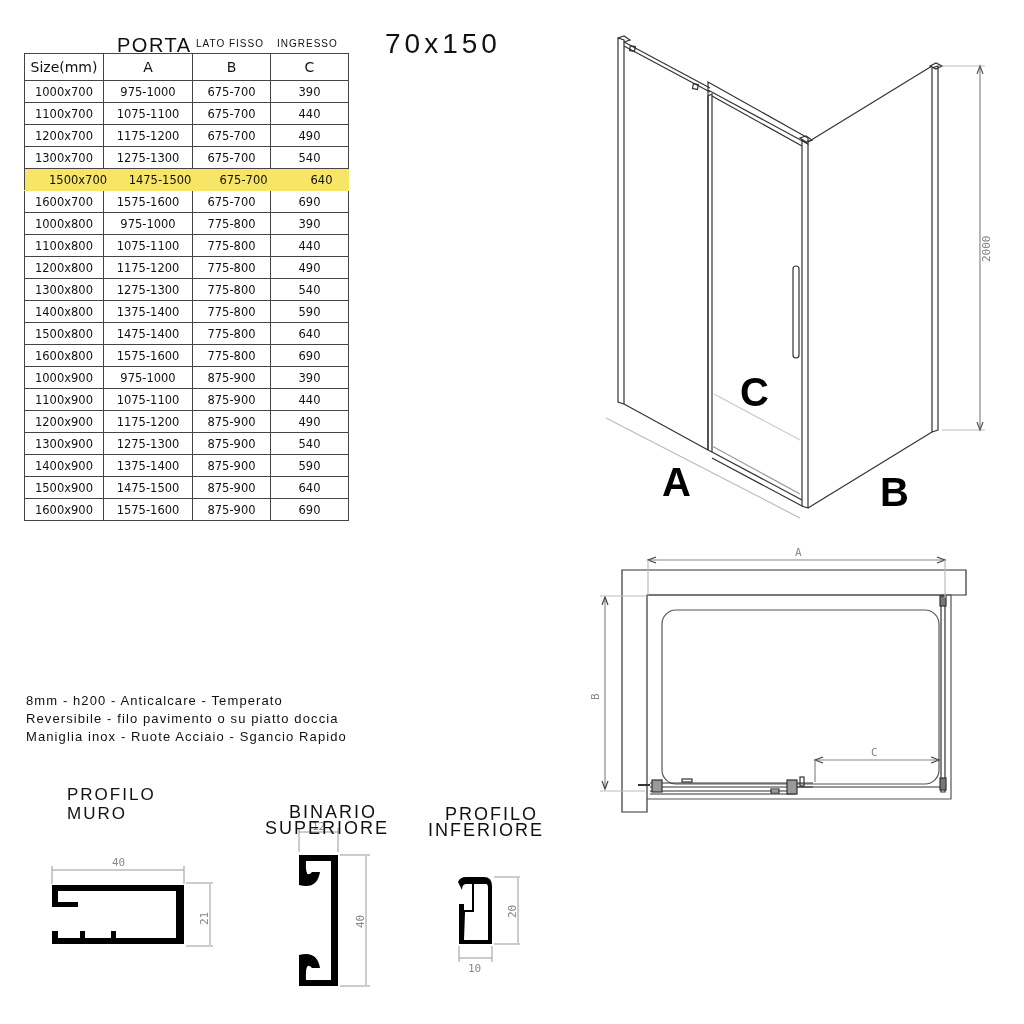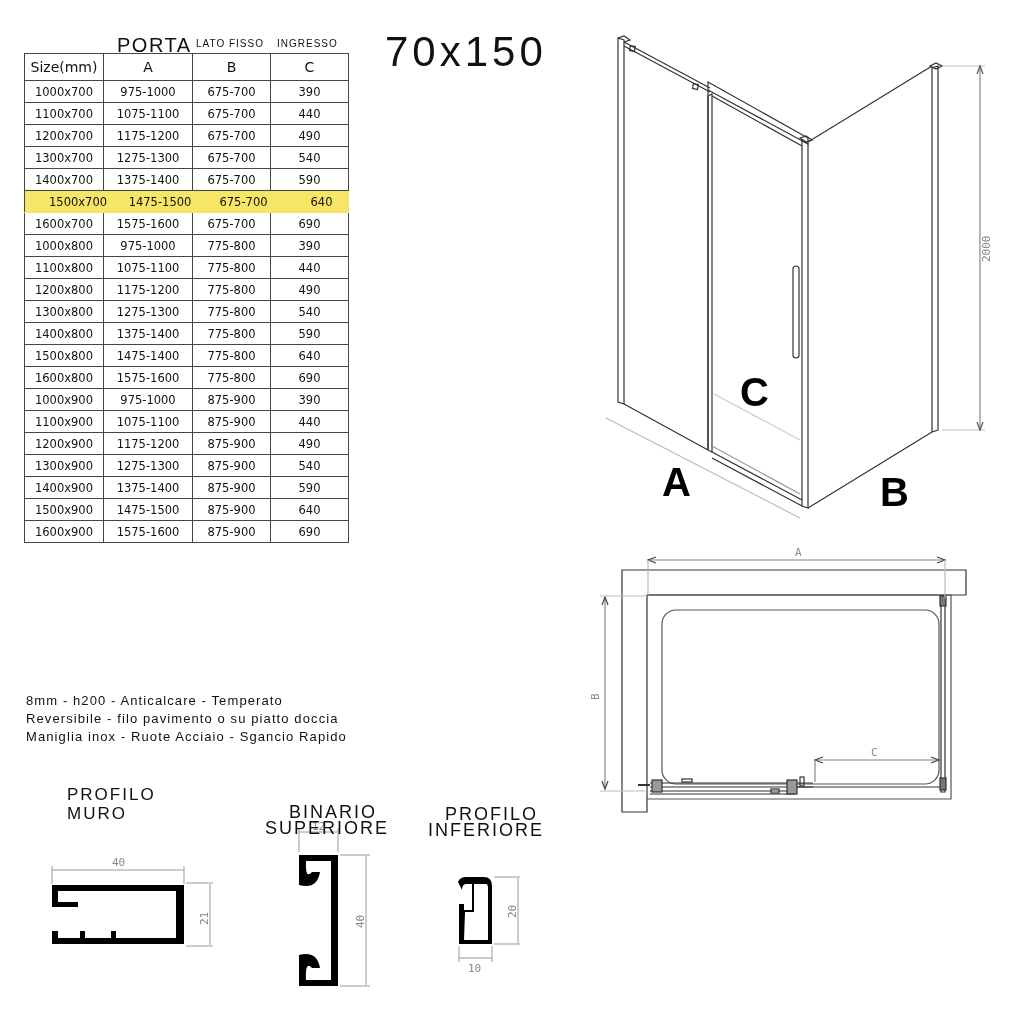--- a/index.html
+++ b/index.html
@@ -6,21 +6,21 @@
     body { width: 1024px; height: 1024px; position: relative; overflow: hidden;
            font-family: "Liberation Sans", "DejaVu Sans", sans-serif; color: #111; }
     .abs { position: absolute; }
 
     
     .col-head { position: absolute; top: 34px; font-weight: normal; letter-spacing: 1px; }
     .col-head.porta { left: 117px; font-size: 20px; letter-spacing: 1.5px; }
     .col-head.lato { left: 196px; font-size: 10px; top: 38px; }
     .col-head.ingresso { left: 277px; font-size: 10px; top: 38px; }
 
-    .title { left: 385px; top: 28px; font-size: 42px; letter-spacing: 4px; font-weight: normal;
+    .title { left: 385px; top: 28px; font-size: 28px; letter-spacing: 4px; font-weight: normal;
              font-family: "Liberation Sans", sans-serif; }
 
     
     table.sizes { position: absolute; left: 24px; top: 53px; width: 324px;
                   border-collapse: collapse; table-layout: fixed; font-size: 12px; }
     table.sizes td, table.sizes th { border: 1px solid #444; padding: 0; text-align: center;
                   font-weight: normal; white-space: nowrap; font-family: "DejaVu Sans", sans-serif; }
     table.sizes th { height: 26px; font-size: 14px; }
     table.sizes col.c1 { width: 79px; }
     table.sizes col.c2 { width: 89px; }
@@ -82,26 +82,20 @@
         <td>1175-1200</td>
         <td>675-700</td>
         <td>490</td>
       </tr>
       <tr>
         <td>1300x700</td>
         <td>1275-1300</td>
         <td>675-700</td>
         <td>540</td>
       </tr>
-      <tr>
-        <td>1400x700</td>
-        <td>1375-1400</td>
-        <td>675-700</td>
-        <td>590</td>
-      </tr>
       <tr class="highlight">
         <td>1500x700</td>
         <td>1475-1500</td>
         <td>675-700</td>
         <td>640</td>
       </tr>
       <tr>
         <td>1600x700</td>
         <td>1575-1600</td>
         <td>675-700</td>

